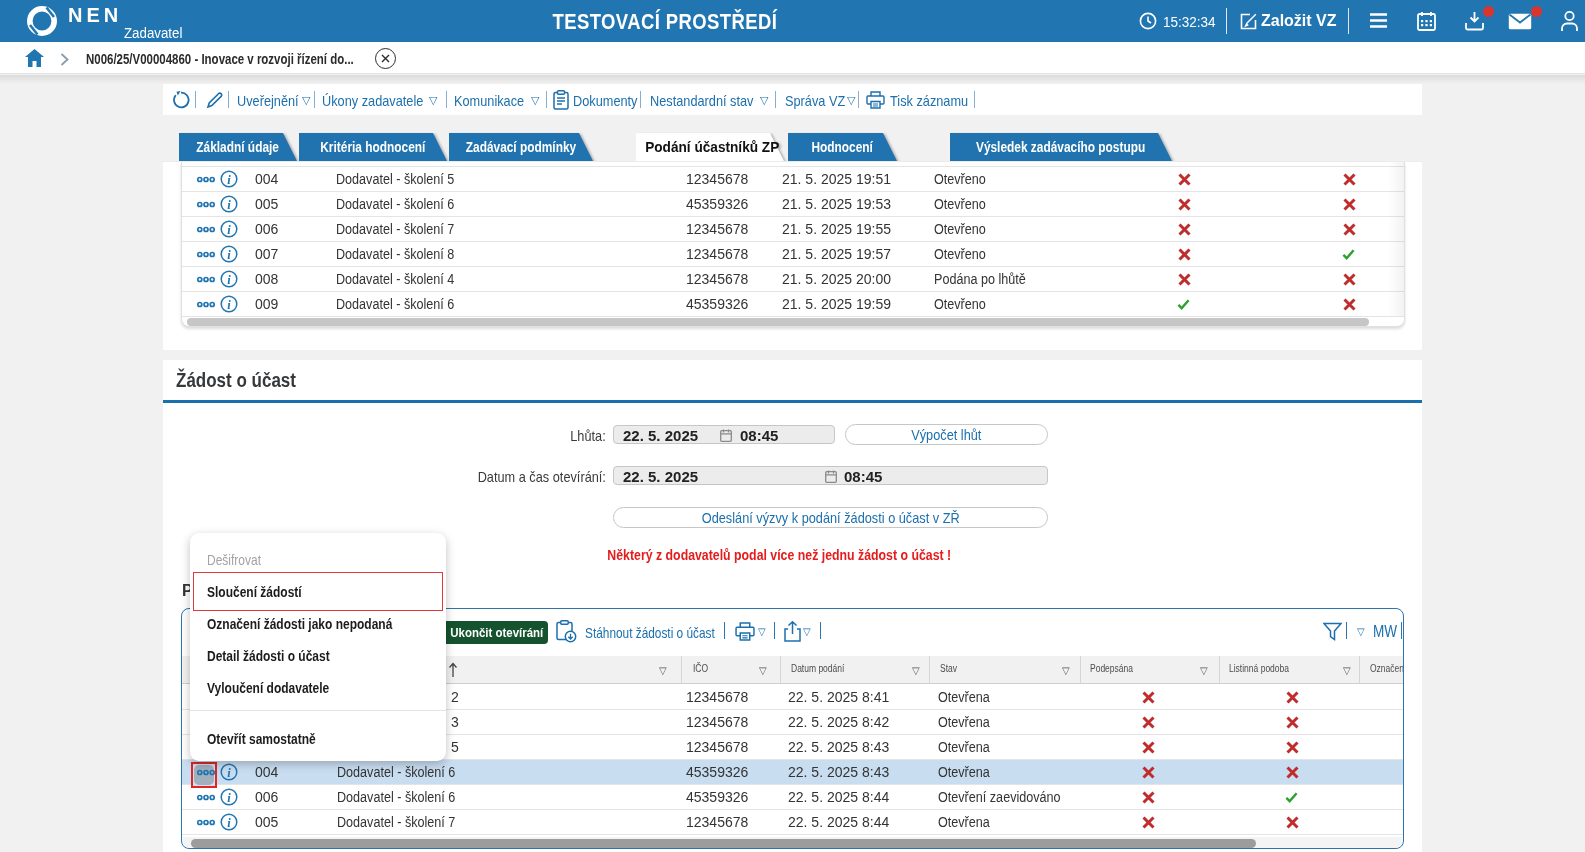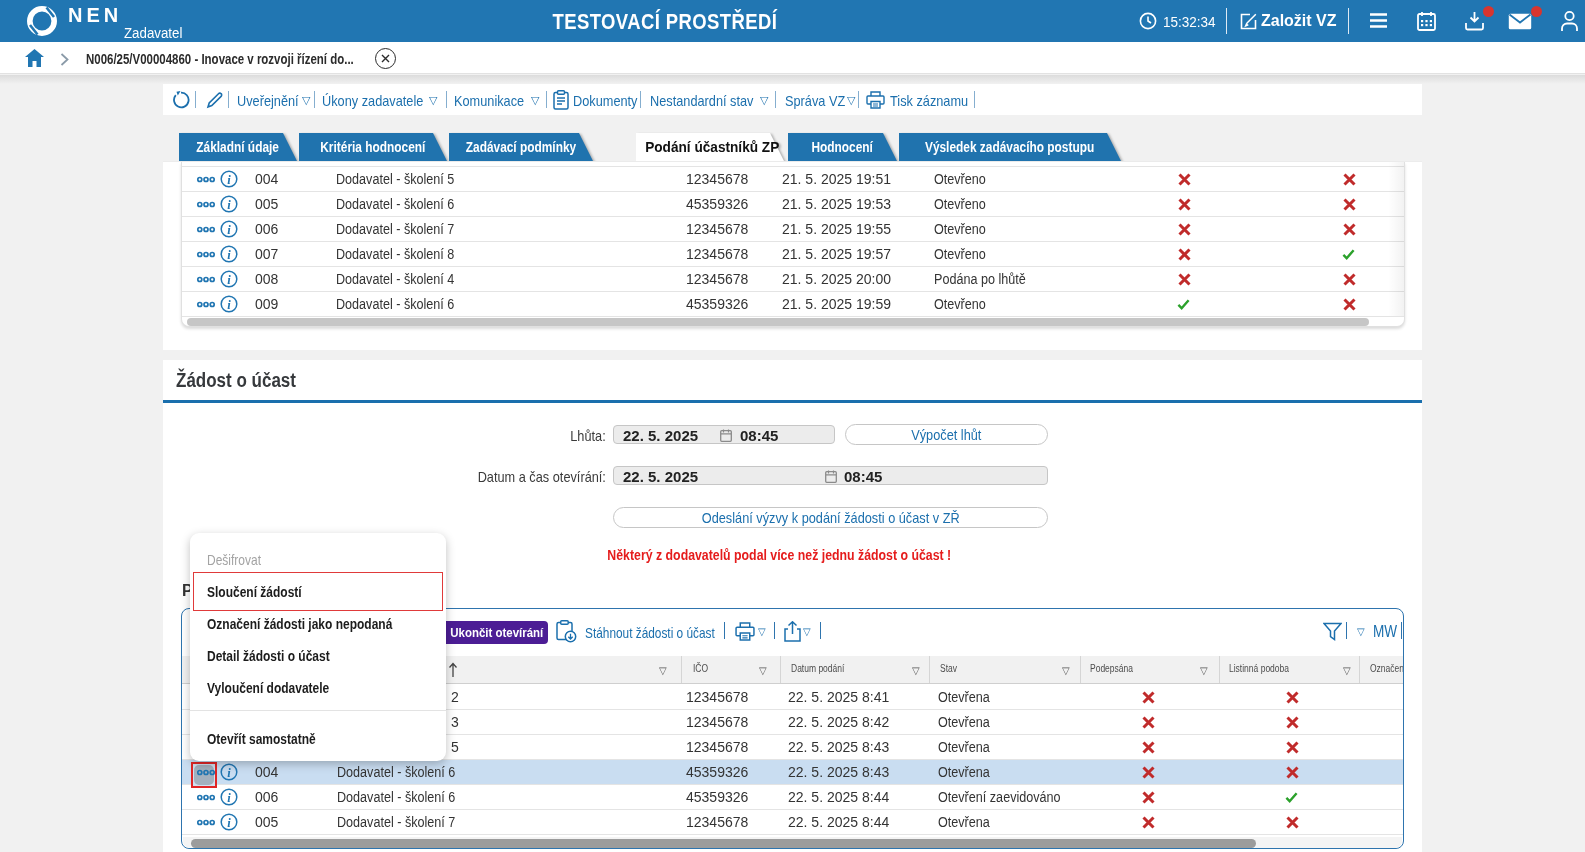--- a/index.html
+++ b/index.html
@@ -180,21 +180,21 @@
     </svg>
     <div class="tb-link" style="left:727px;"><span class="cx85">Tisk záznamu</span></div>
     <div class="tb-sep" style="left:811px;"></div>
   </div>
 
   <div class="tab" style="left:179px;width:118px;"><div class="tabc"></div><span class="cxc" style="transform:scaleX(0.85);">Základní údaje</span></div>
   <div class="tab" style="left:299px;width:148px;"><div class="tabc"></div><span class="cxc" style="transform:scaleX(0.85);">Kritéria hodnocení</span></div>
   <div class="tab" style="left:449px;width:144px;"><div class="tabc"></div><span class="cxc" style="transform:scaleX(0.85);">Zadávací podmínky</span></div>
   <div class="tab" style="left:608px;width:148px;color:#111;font-size:15.5px;margin-left:28px;"><div class="tabc" style="background:#fff;"></div><span class="cxc" style="transform:scaleX(0.88);">Podání účastníků ZP</span></div>
   <div class="tab" style="left:788px;width:109px;"><div class="tabc"></div><span class="cxc" style="transform:scaleX(0.85);">Hodnocení</span></div>
-  <div class="tab" style="left:899px;width:222px;"><div class="tabc"></div><span class="cxc" style="transform:scaleX(0.85);">Výsledek zadávacího postupu</span></div>
+  <div class="tab" style="left:950px;width:222px;"><div class="tabc"></div><span class="cxc" style="transform:scaleX(0.85);">Výsledek zadávacího postupu</span></div>
 
   <div class="sec1">
     <div class="panel1" id="p1">
       <div class="ab" style="left:0;top:4px;width:100%;height:1px;background:#e4e4e4;"></div>
       <div class="row" style="top:5px;">
         <svg class="ooo" style="left:13px;" width="18" height="7" viewBox="0 0 18 7">
             <g fill="none" stroke="#2176b2" stroke-width="1.7">
               <circle cx="2.8" cy="3.5" r="2"></circle>
               <circle cx="9" cy="3.5" r="2"></circle>
               <circle cx="15.2" cy="3.5" r="2"></circle>
@@ -361,21 +361,21 @@
           <path d="M3.5 0.5 v3 M8.5 0.5 v3 M1 4.8 h10" stroke="#8a8a8a" stroke-width="1.2"></path>
         </svg>
       <span class="ab" style="left:230px;top:1px;">08:45</span>
     </div>
     <div class="btnw" style="left:450px;top:147px;width:435px;line-height:19px;"><span class="cxc" style="transform:scaleX(0.85);">Odeslání výzvy k podání žádosti o účast v ZŘ</span></div>
     <div class="ab" style="left:446px;top:187px;width:340px;display:flex;justify-content:center;font-size:14.5px;font-weight:bold;color:#e51c1c;">
         <span class="cxc" style="transform:scaleX(0.85);">Některý z dodavatelů podal více než jednu žádost o účast !</span>
       </div>
     <div class="ab" style="left:19px;top:222px;font-size:16px;font-weight:bold;color:#333;">P</div>
     <div class="panel2" id="p2">
-      <div class="ab" style="left:260px;top:12px;width:106px;height:23px;background:#4c1d95;border-radius:4px;color:#fff;font-weight:bold;font-size:13.5px;text-align:center;line-height:23px;"><span class="cxc" style="transform:scaleX(0.85);">Ukončit otevírání</span></div>
+      <div class="ab" style="left:260px;top:12px;width:106px;height:23px;background:#14532d;border-radius:4px;color:#fff;font-weight:bold;font-size:13.5px;text-align:center;line-height:23px;"><span class="cxc" style="transform:scaleX(0.85);">Ukončit otevírání</span></div>
       <svg class="ab" style="left:374px;top:11px;" width="21" height="23" viewBox="0 0 21 23" fill="none" stroke="#1b6fad" stroke-width="1.5">
         <rect x="1" y="2.5" width="15" height="17" rx="1.5"></rect>
         <rect x="4.7" y="0.8" width="7.5" height="3.4" rx="1" fill="#fff"></rect>
         <circle cx="14.5" cy="16.5" r="5.2" fill="#fff"></circle>
         <path d="M14.5 13.8 v5 M12.3 16.7 l2.2 2.3 2.2-2.3" stroke-width="1.3"></path>
       </svg>
       <div class="ab" style="left:403px;top:15px;font-size:15px;color:#1b6fad;"><span class="cx" style="transform:scaleX(0.79);">Stáhnout žádosti o účast</span></div>
       <div class="tb-sep" style="left:542px;top:13px;background:#2e74ae;"></div>
       <svg class="ab" style="left:553px;top:13px;" width="20" height="19" viewBox="0 0 19 18" fill="none" stroke="#1b6fad" stroke-width="1.4">
         <path d="M5 5 V1 h9 v4"></path>

